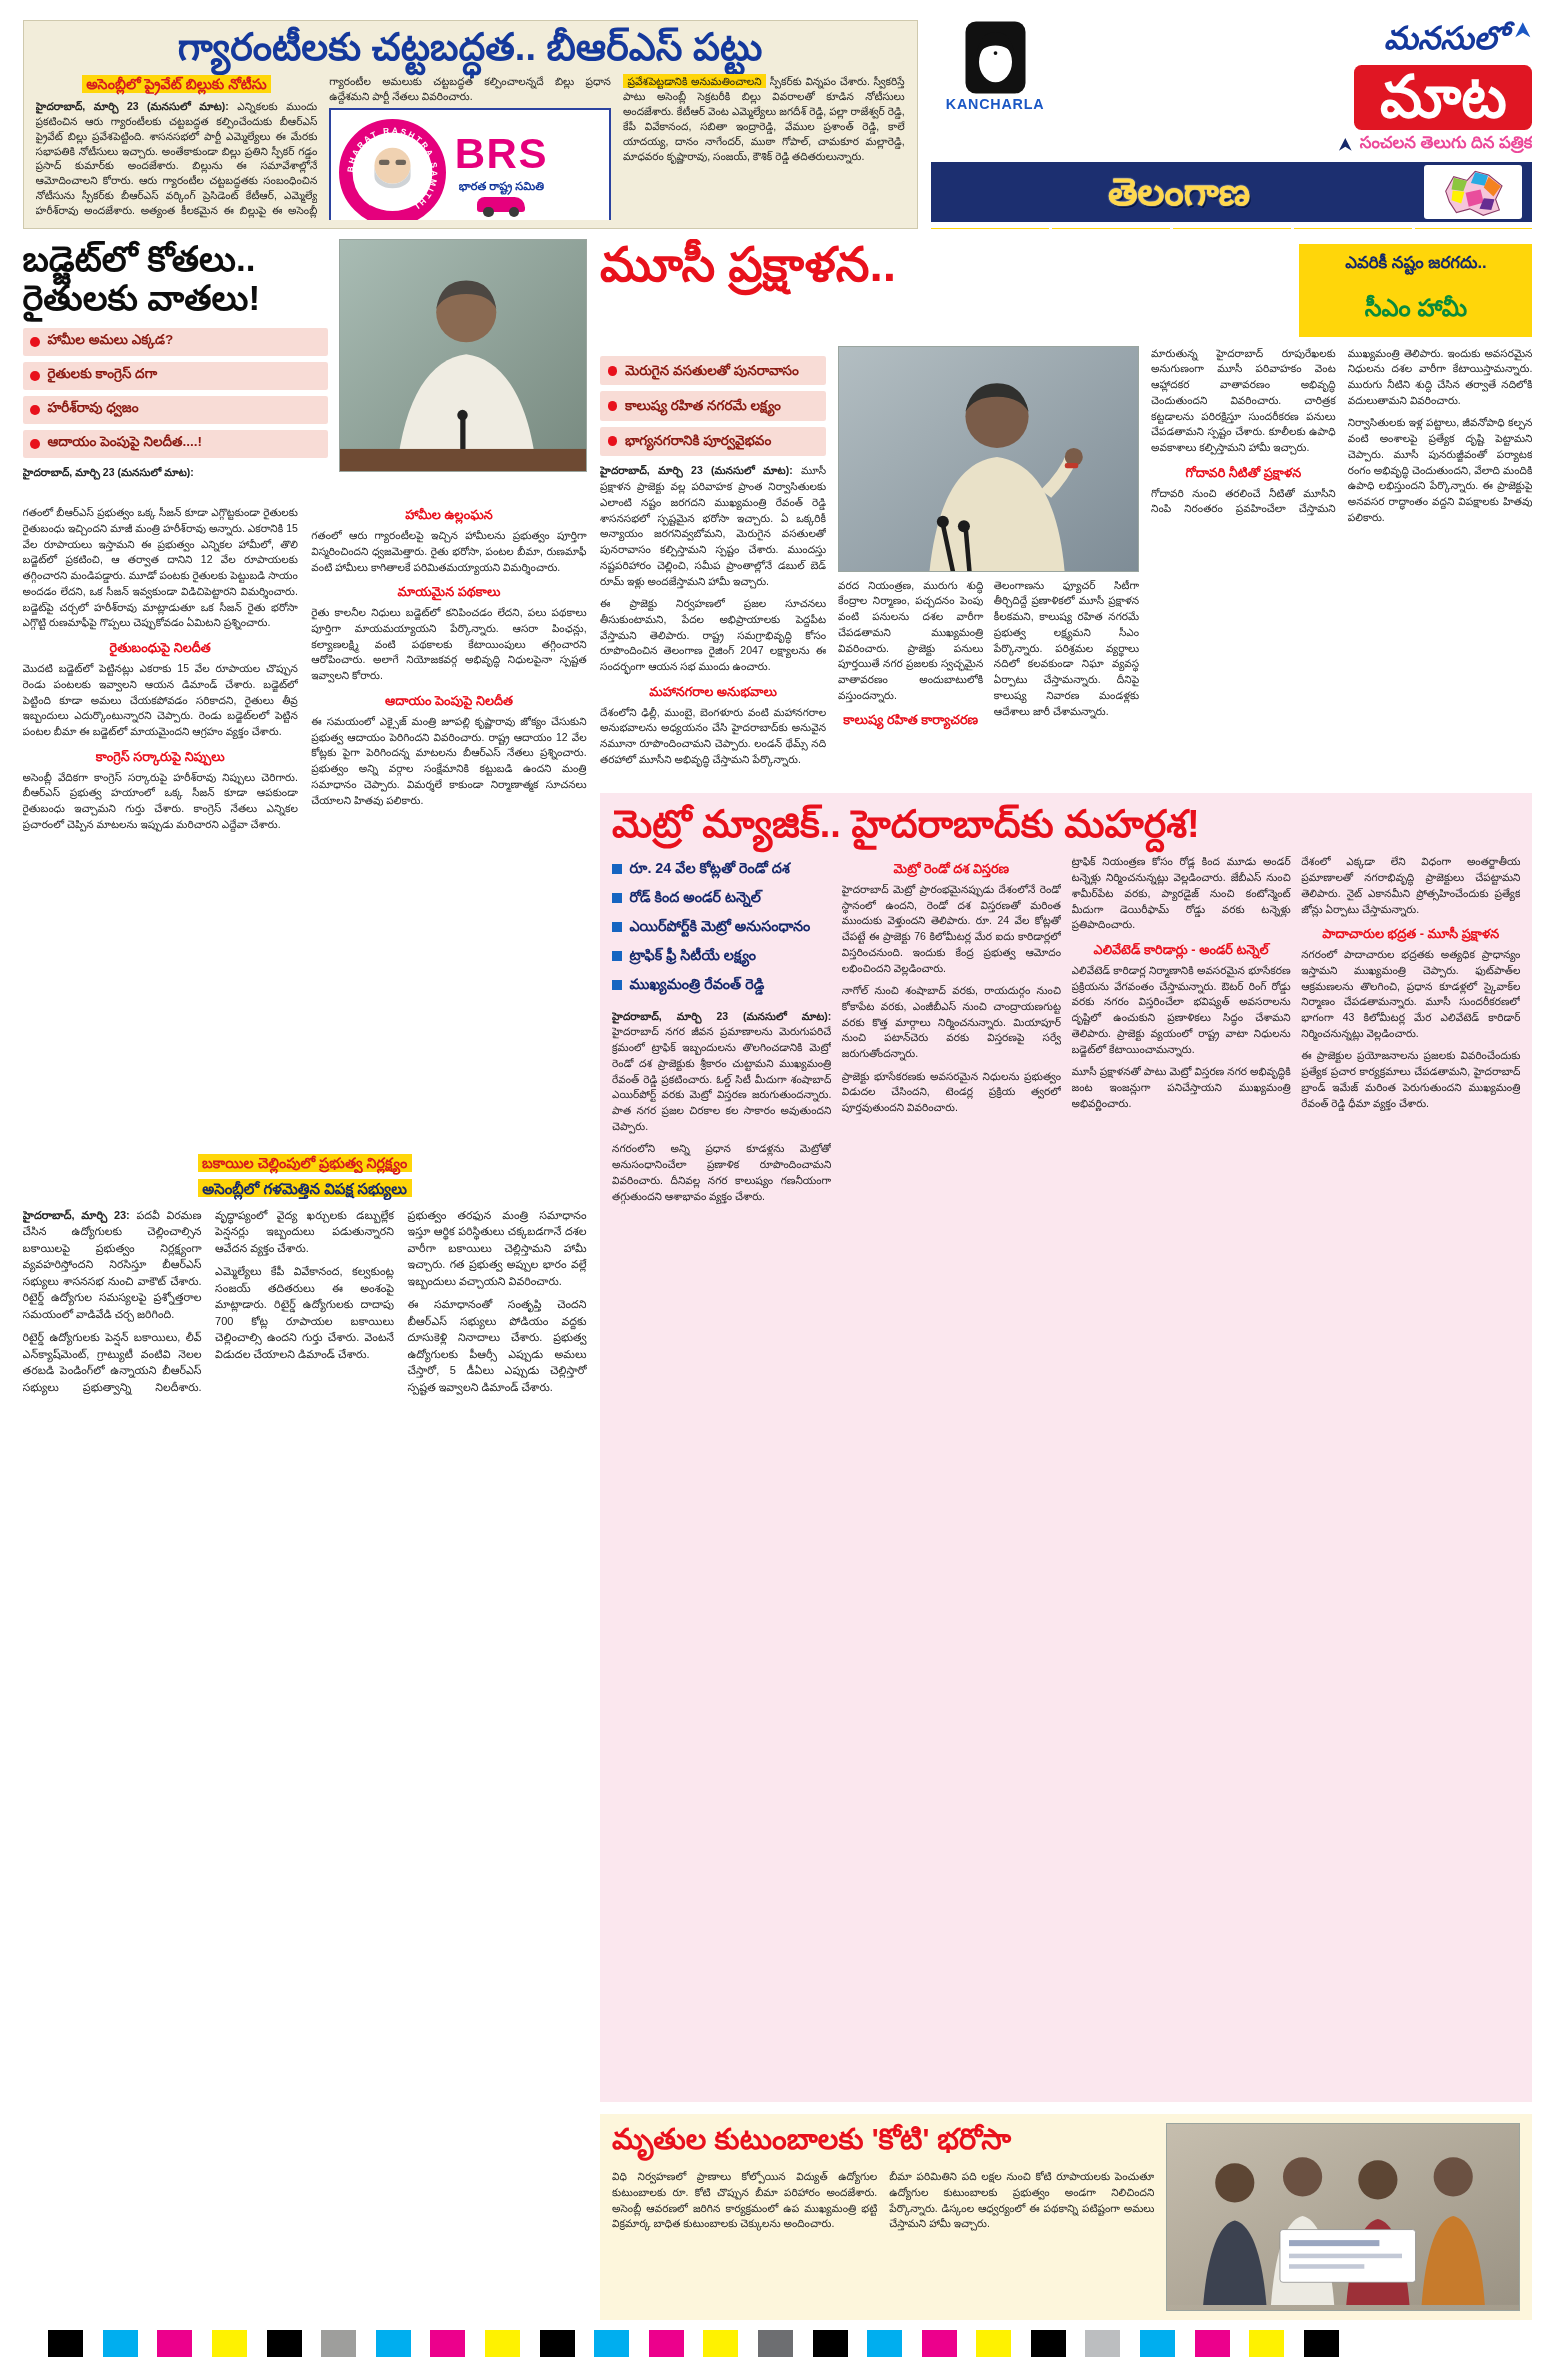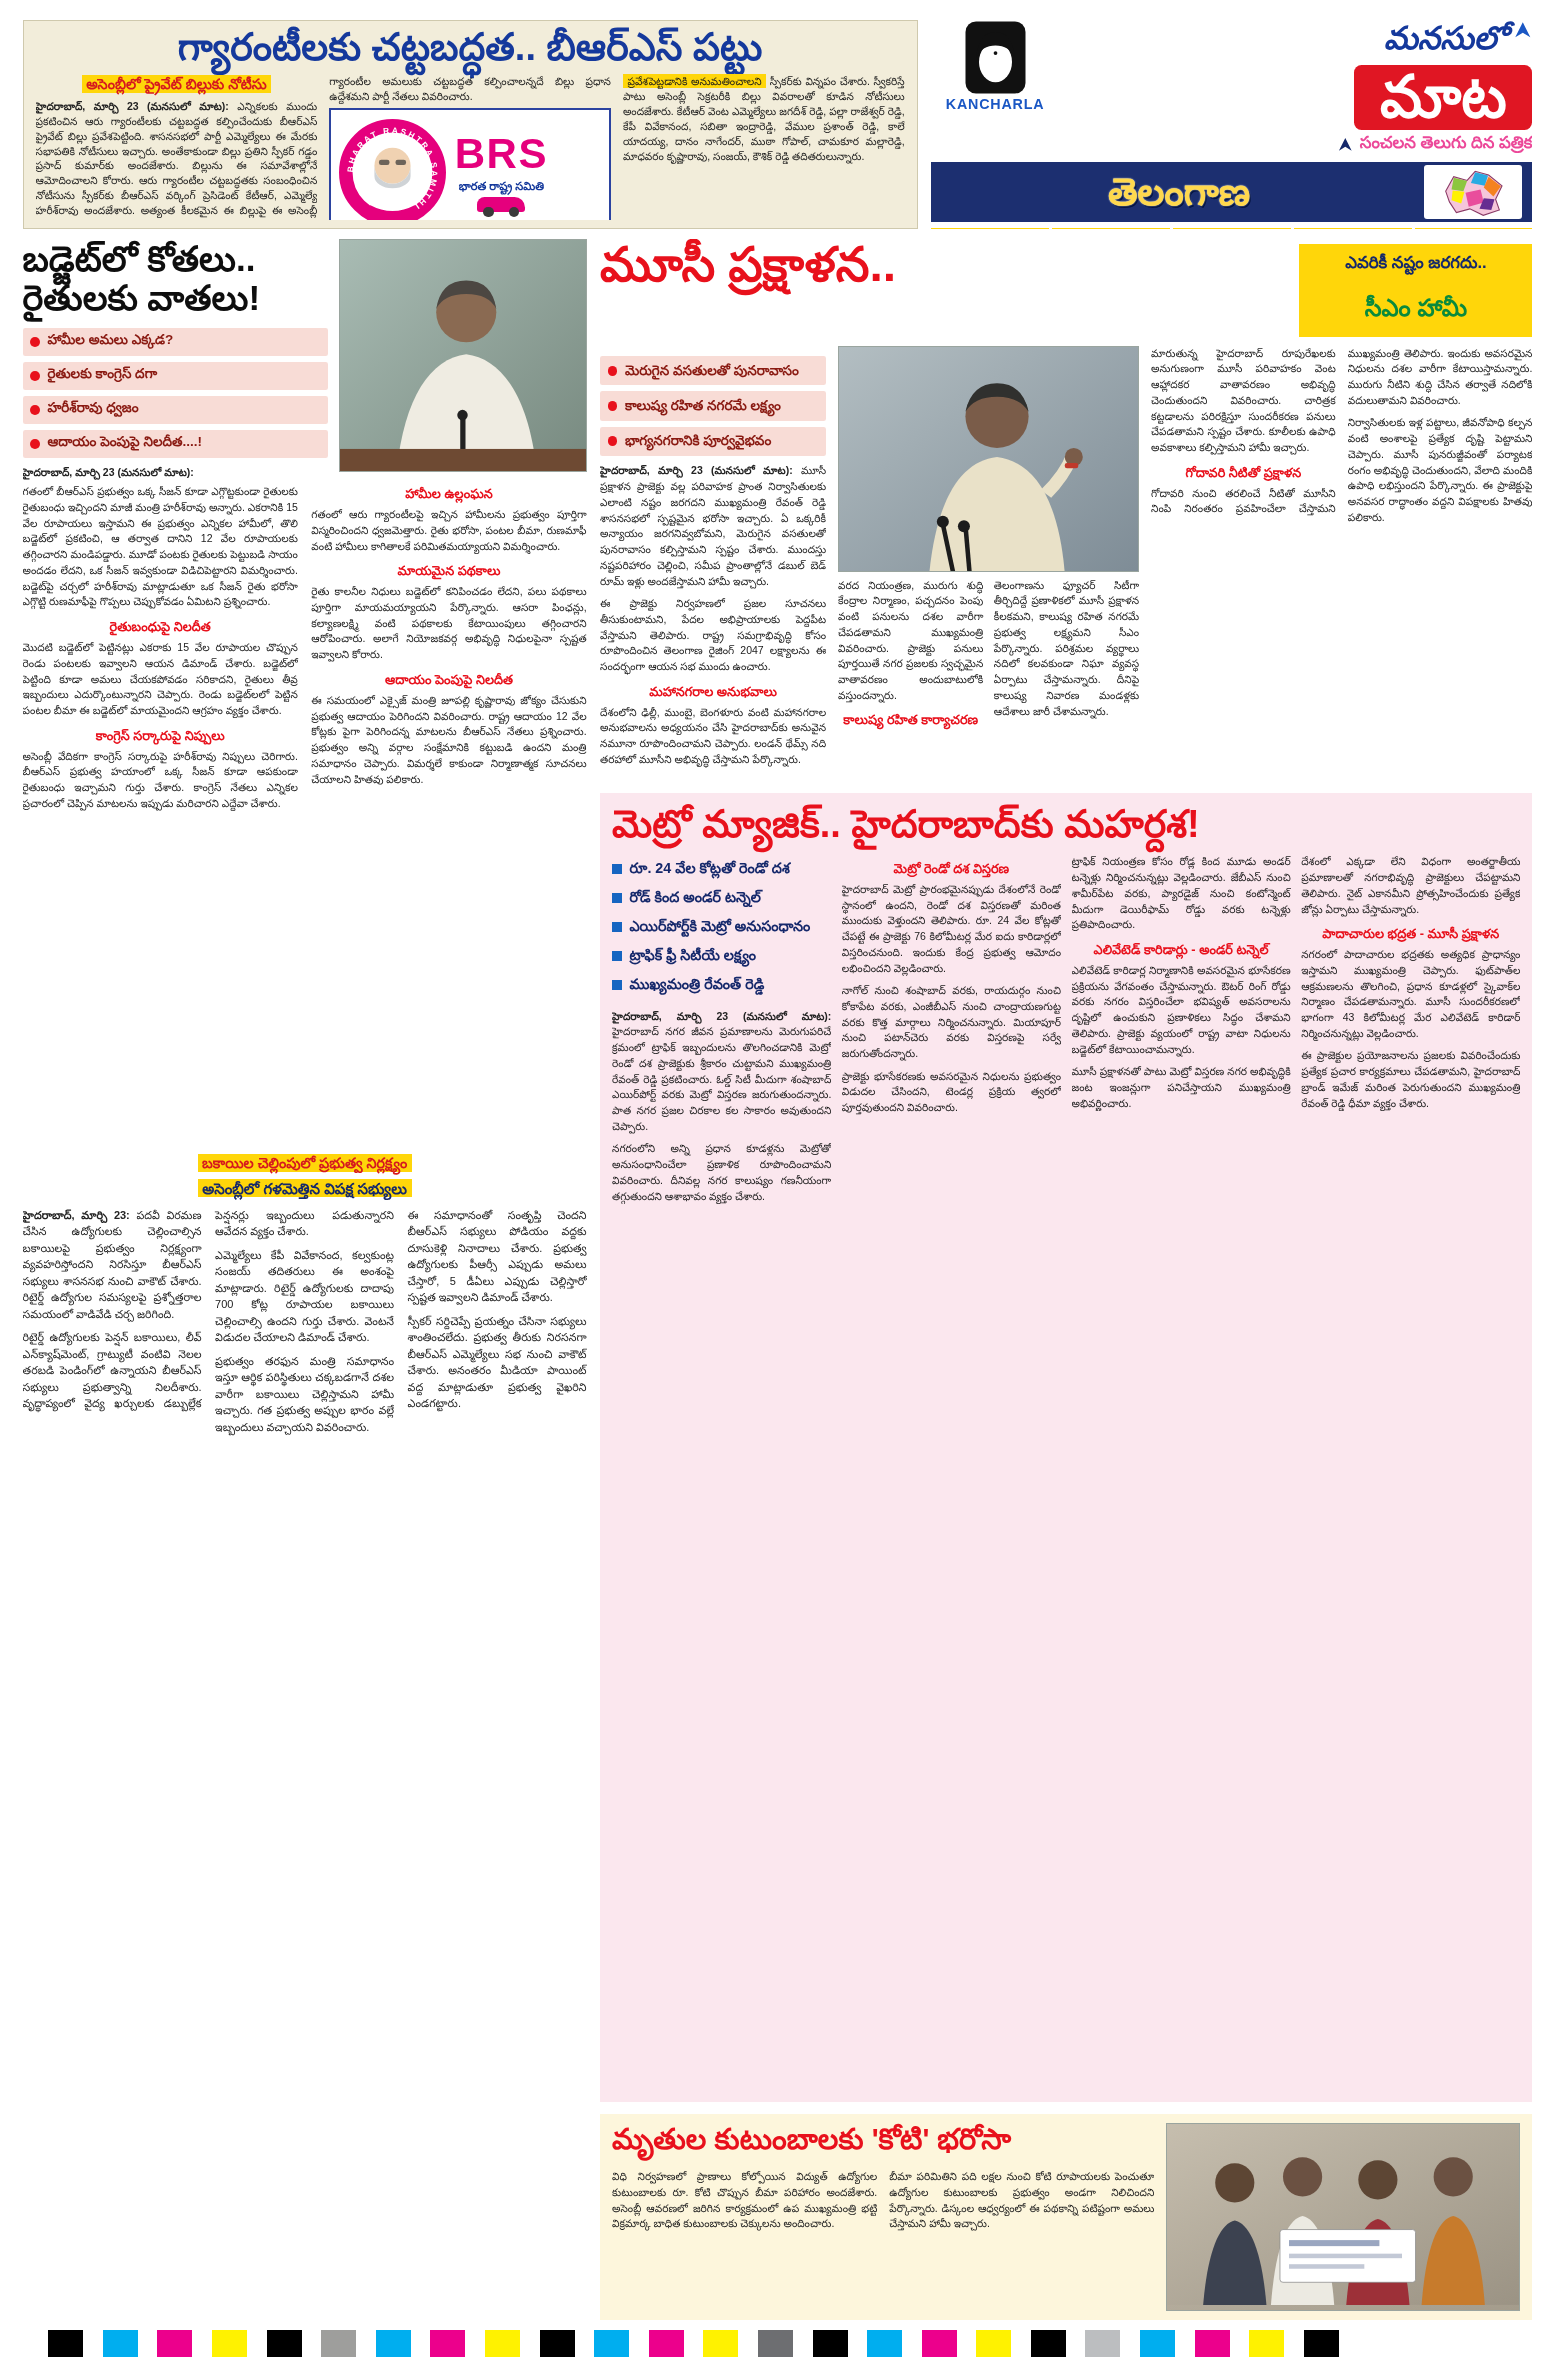--- a/index.html
+++ b/index.html
@@ -53,21 +53,21 @@
   
   .budget{height:888px;display:flex;flex-direction:column;overflow:hidden}
   .budget-top{display:flex;gap:10.5px}
   .budget-left{flex:1;overflow:hidden}
   .blk-headline{color:#0e0e0e;font-size:35px;font-weight:800;line-height:1.12}
   .pink-bullets{margin:10.5px 0 7.5px}
   .pink-bullet{background:#f8dcd6;color:#8a1a12;font-weight:bold;font-size:13.5px;padding:4.5px 7.5px;margin-bottom:6px;display:flex;align-items:center;gap:7.5px;border-radius:2.3px}
   .dot{width:9.8px;height:9.8px;border-radius:50%;background:#e8111c;flex:0 0 auto}
   .photo{background:linear-gradient(160deg,#a9bcb4,#7e948b);overflow:hidden;border:0.8px solid #9aa59f}
   .budget-photo{flex:0 0 248px;height:233px}
-  .budget-cols{flex:1;column-count:2;column-gap:13.5px;margin-top:3px;overflow:hidden}
+  .budget-cols{flex:1;column-count:2;column-gap:13.5px;margin-top:24px;overflow:hidden}
 
   
   .pension{flex:1;display:flex;flex-direction:column;overflow:hidden}
   .pension-kickers{text-align:center;margin:7.5px 0 6px;line-height:1.7}
   .navy-b{color:#15286b;font-weight:bold;font-size:15px}
   .pension-cols{flex:1;column-count:3;column-gap:13.5px;font-size:11px;overflow:hidden}
 
   
   .musi{height:542px;display:flex;flex-direction:column;overflow:hidden}
   .musi-head-row{display:flex;gap:13.5px;align-items:flex-start}
@@ -271,21 +271,20 @@
         <div class="pension-kickers">
           <span class="hl-yellow red-b">బకాయిల చెల్లింపులో ప్రభుత్వ నిర్లక్ష్యం</span><br>
           <span class="hl-yellow navy-b">అసెంబ్లీలో గళమెత్తిన విపక్ష సభ్యులు</span>
         </div>
         <div class="pension-cols body-text">
           <p><b class="dateline">హైదరాబాద్, మార్చి 23:</b> <span>పదవీ విరమణ చేసిన ఉద్యోగులకు చెల్లించాల్సిన బకాయిలపై ప్రభుత్వం నిర్లక్ష్యంగా వ్యవహరిస్తోందని నిరసిస్తూ బీఆర్ఎస్ సభ్యులు శాసనసభ నుంచి వాకౌట్ చేశారు. రిటైర్డ్ ఉద్యోగుల సమస్యలపై ప్రశ్నోత్తరాల సమయంలో వాడివేడి చర్చ జరిగింది.</span></p>
           <p>రిటైర్డ్ ఉద్యోగులకు పెన్షన్ బకాయిలు, లీవ్ ఎన్‌క్యాష్‌మెంట్, గ్రాట్యుటీ వంటివి నెలల తరబడి పెండింగ్‌లో ఉన్నాయని బీఆర్ఎస్ సభ్యులు ప్రభుత్వాన్ని నిలదీశారు. వృద్ధాప్యంలో వైద్య ఖర్చులకు డబ్బుల్లేక పెన్షనర్లు ఇబ్బందులు పడుతున్నారని ఆవేదన వ్యక్తం చేశారు.</p>
           <p>ఎమ్మెల్యేలు కేపీ వివేకానంద, కల్వకుంట్ల సంజయ్ తదితరులు ఈ అంశంపై మాట్లాడారు. రిటైర్డ్ ఉద్యోగులకు దాదాపు 700 కోట్ల రూపాయల బకాయిలు చెల్లించాల్సి ఉందని గుర్తు చేశారు. వెంటనే విడుదల చేయాలని డిమాండ్ చేశారు.</p>
           <p>ప్రభుత్వం తరఫున మంత్రి సమాధానం ఇస్తూ ఆర్థిక పరిస్థితులు చక్కబడగానే దశల వారీగా బకాయిలు చెల్లిస్తామని హామీ ఇచ్చారు. గత ప్రభుత్వ అప్పుల భారం వల్లే ఇబ్బందులు వచ్చాయని వివరించారు.</p>
           <p>ఈ సమాధానంతో సంతృప్తి చెందని బీఆర్ఎస్ సభ్యులు పోడియం వద్దకు దూసుకెళ్లి నినాదాలు చేశారు. ప్రభుత్వ ఉద్యోగులకు పీఆర్సీ ఎప్పుడు అమలు చేస్తారో, 5 డీఏలు ఎప్పుడు చెల్లిస్తారో స్పష్టత ఇవ్వాలని డిమాండ్ చేశారు.</p>
-          <p>స్పీకర్ సర్దిచెప్పే ప్రయత్నం చేసినా సభ్యులు శాంతించలేదు. ప్రభుత్వ తీరుకు నిరసనగా బీఆర్ఎస్ ఎమ్మెల్యేలు సభ నుంచి వాకౌట్ చేశారు. అనంతరం మీడియా పాయింట్ వద్ద మాట్లాడుతూ ప్రభుత్వ వైఖరిని ఎండగట్టారు.</p>
         </div>
       </section>
     </div>
 
     <div class="right-rail">
 
       <section class="musi">
         <div class="musi-head-row">
           <h2 class="musi-headline">
             <span>మూసీ ప్రక్షాళన..</span><br>

